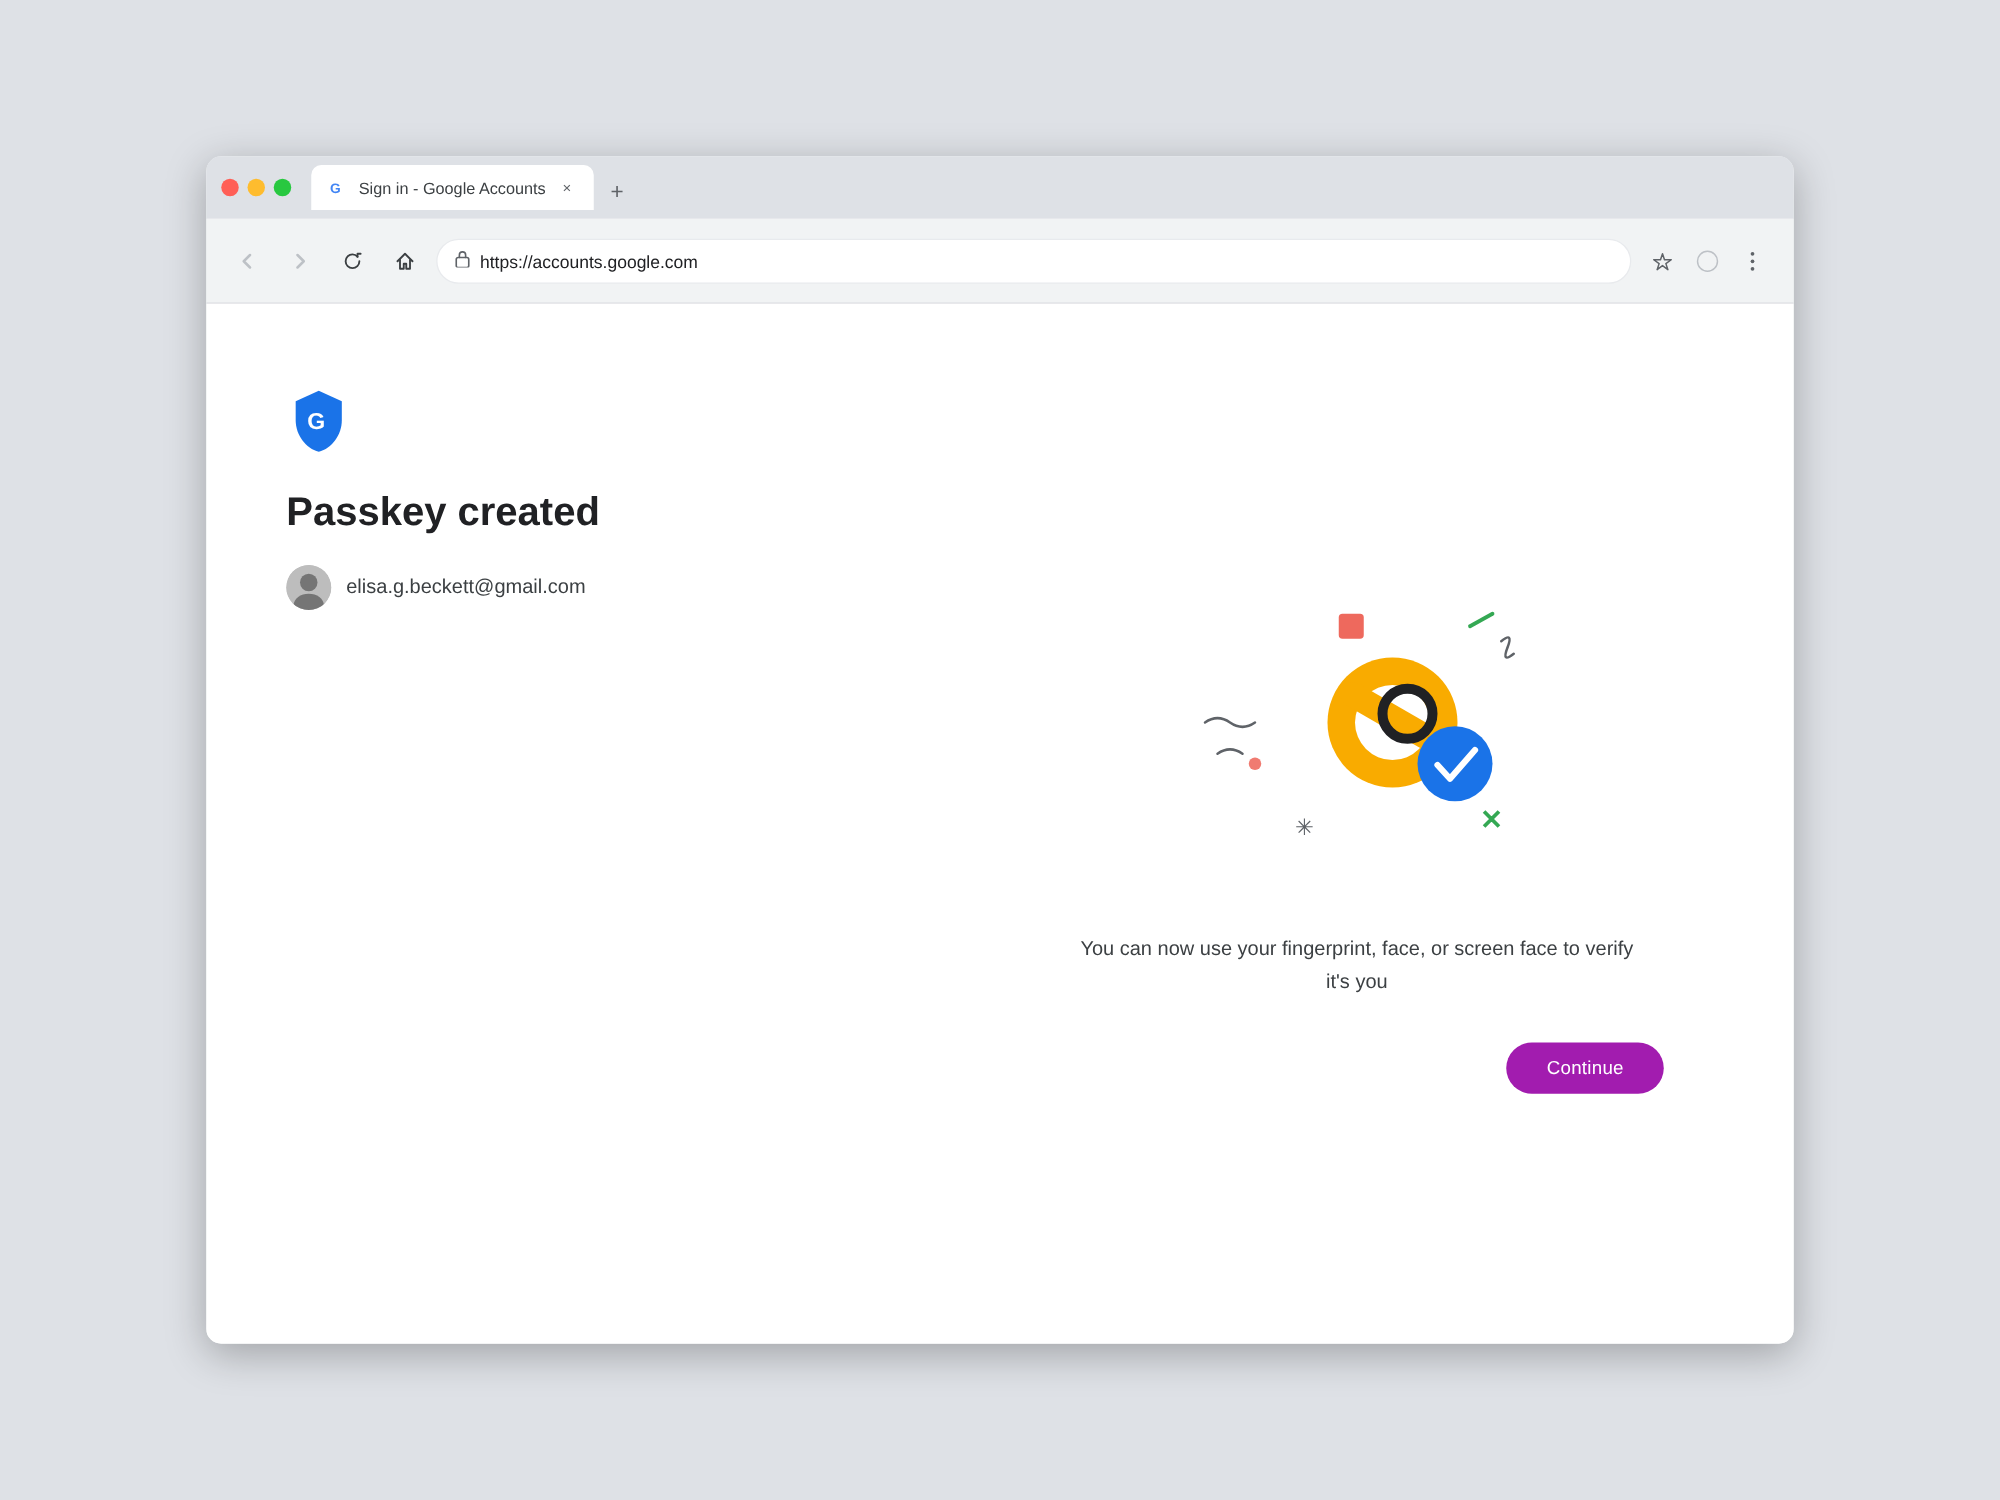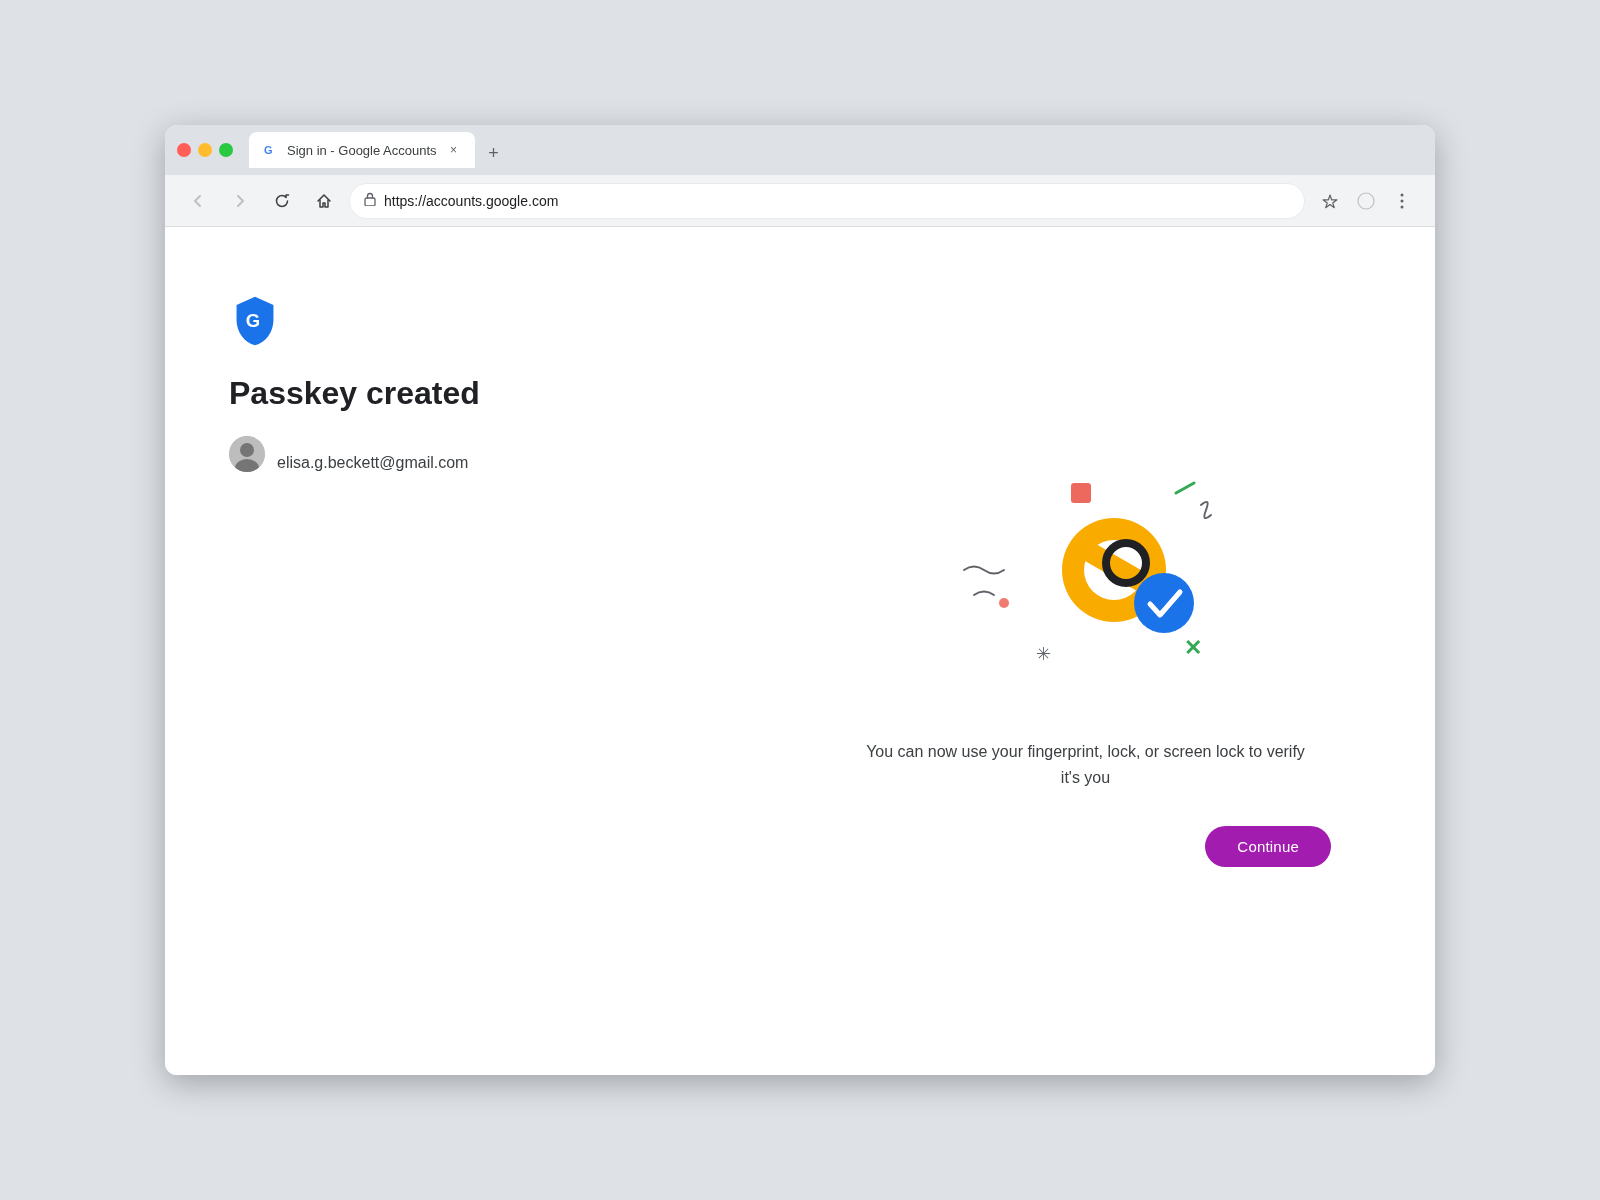--- a/index.html
+++ b/index.html
@@ -105,21 +105,21 @@
       font-size: 18px;
       color: #5f6368;
       cursor: pointer;
       border-radius: 50%;
       margin-left: 4px;
     }
 
     
     .toolbar {
       background: #f1f3f4;
-      height: 52px;
+      height: 68px;
       display: flex;
       align-items: center;
       padding: 0 16px;
       gap: 8px;
       border-bottom: 1px solid #dadce0;
       flex-shrink: 0;
     }
 
     .nav-btn {
       width: 34px;
@@ -177,21 +177,21 @@
 
     .page-title {
       font-size: 32px;
       font-weight: 700;
       color: #202124;
       margin-bottom: 24px;
     }
 
     .user-row {
       display: flex;
-      align-items: flex-end;
+      align-items: center;
       gap: 12px;
     }
 
     .user-email {
       font-size: 16px;
       color: #3c4043;
     }
 
     
     .main-layout {
@@ -392,20 +392,20 @@
             <rect x="218" y="143" width="10" height="18" rx="3" fill="#f9ab00" transform="rotate(30 223 152)"></rect>
             <rect x="234" y="153" width="10" height="14" rx="3" fill="#f9ab00" transform="rotate(30 239 160)"></rect>
 
             <circle cx="210" cy="108" r="20" stroke="#202124" stroke-width="8" fill="none"></circle>
 
             <circle cx="248" cy="148" r="30" fill="#1a73e8"></circle>
             <polyline points="234,149 244,160 264,137" stroke="#ffffff" stroke-width="5" fill="none" stroke-linecap="round" stroke-linejoin="round"></polyline>
           </svg>
         </div>
 
-        <p class="desc-text">You can now use your fingerprint, lock, or screen lock to verify it's you</p>
+        <p class="desc-text">You can now use your fingerprint, face, or screen face to verify it's you</p>
 
         <button class="continue-btn">Continue</button>
       </div>
 
     </div>
   </div>
 </div>
 
 </body></html>

